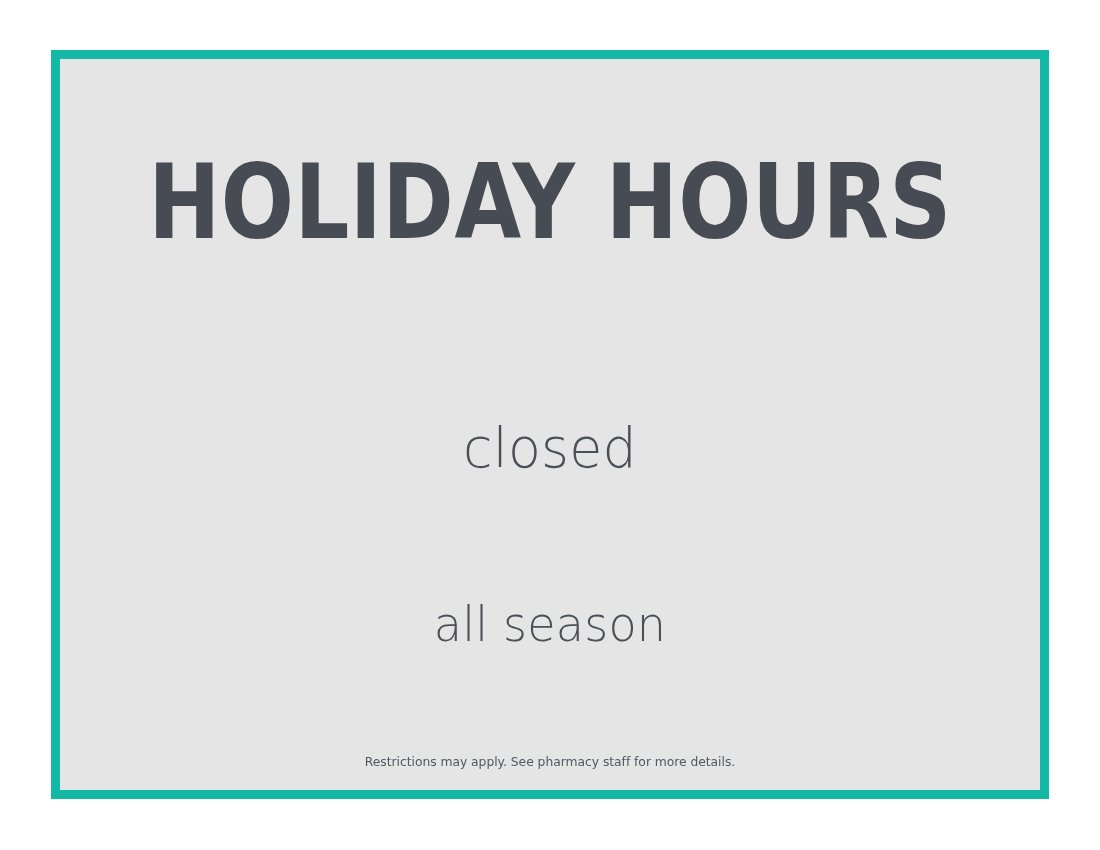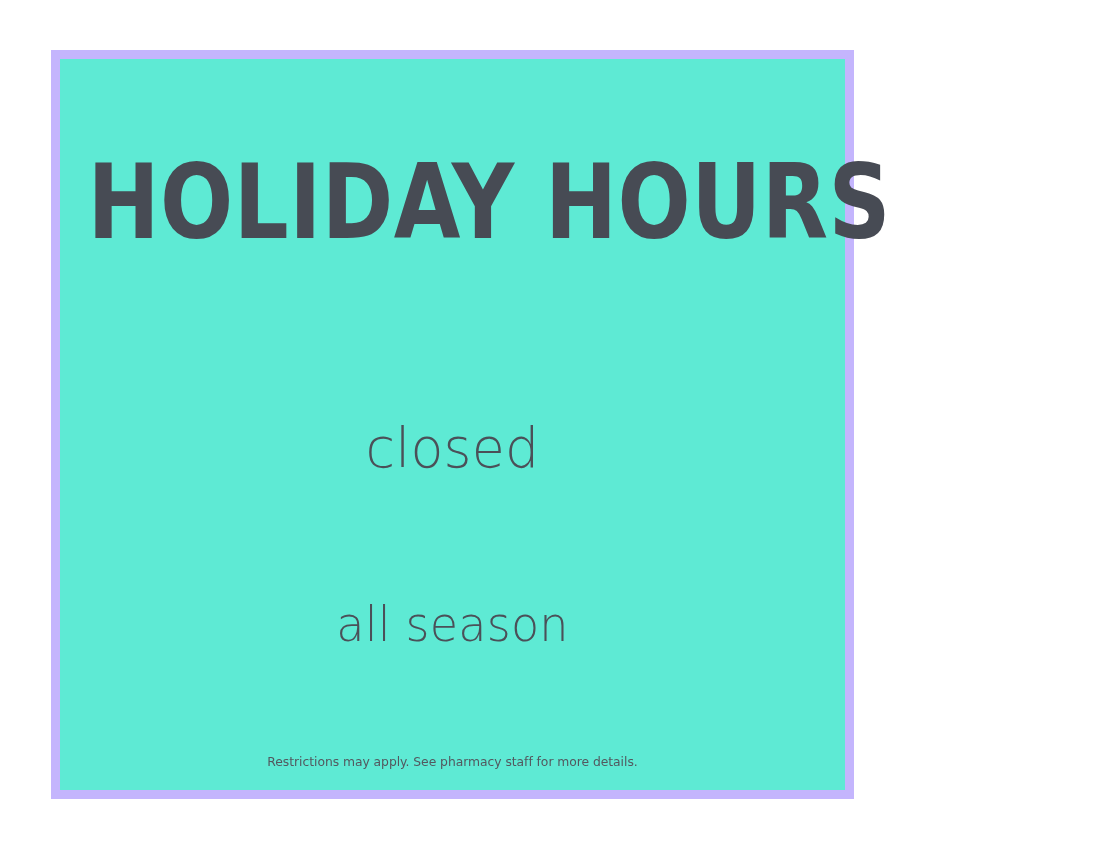--- a/index.html
+++ b/index.html
@@ -21,25 +21,25 @@
     height: 850px;
     background: #ffffff;
     box-sizing: border-box;
   }
 
   
   .sign-frame {
     position: absolute;
     left: 51px;
     top: 50px;
-    width: 803px;
+    width: 998px;
     height: 749px;
     box-sizing: border-box;
-    border: 9px solid #c4b5fd;
-    background: #5eead4;
+    border: 9px solid #14b8a6;
+    background: #e5e5e5;
   }
 
   .sign-inner {
     position: relative;
     width: 100%;
     height: 100%;
     box-sizing: border-box;
   }
 
   

